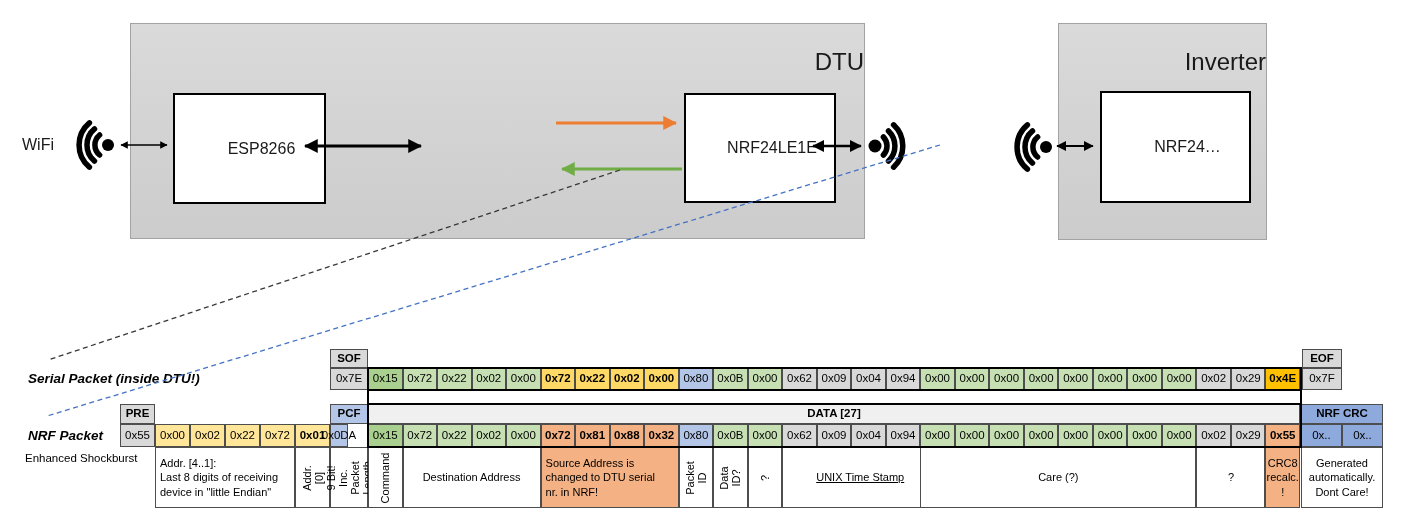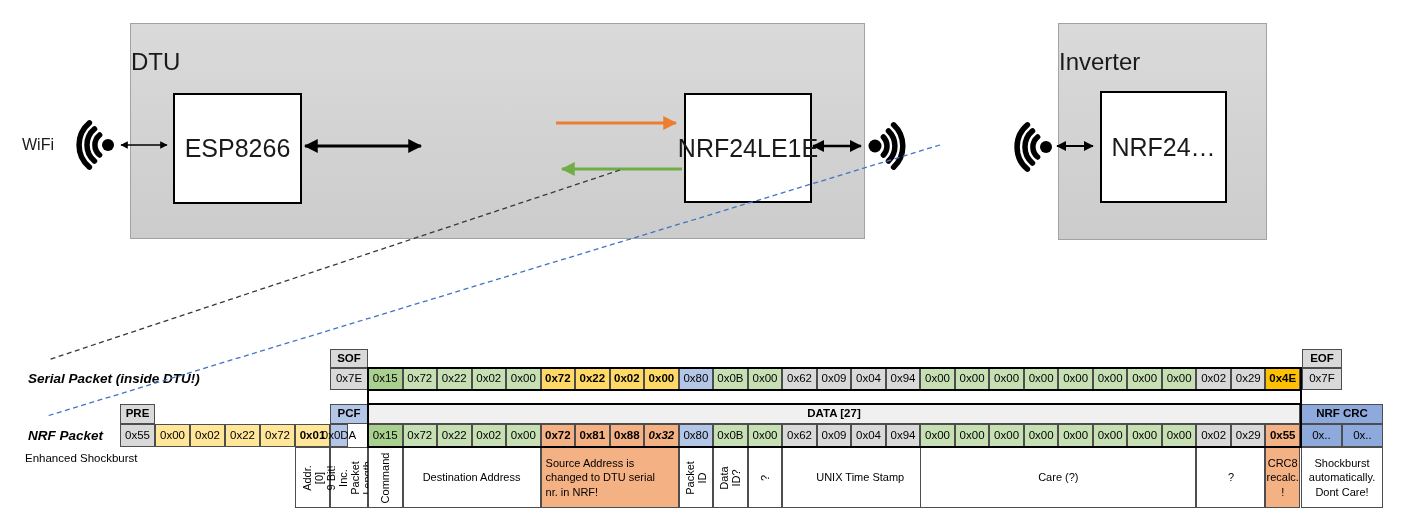--- a/index.html
+++ b/index.html
@@ -1,23 +1,23 @@
 <!DOCTYPE html>
 <html><head>
 <meta charset="utf-8">
 <style>
   html,body{margin:0;padding:0;background:#fff;}
   #stage{position:relative;width:1406px;height:523px;overflow:hidden;background:#fff;
          font-family:"Liberation Sans",sans-serif;color:#000;}
   .gbox{position:absolute;background:linear-gradient(180deg,#dadada,#cccccc);
         border:1px solid #a3a3a3;z-index:1;}
-  .gtitle{position:absolute;left:0;right:0;top:24px;text-align:left;
+  .gtitle{position:absolute;left:0;right:0;top:24px;text-align:right;
           font-size:24px;color:#1a1a1a;}
   .node{position:absolute;background:#fff;border:2px solid #000;z-index:2;
-        display:flex;align-items:center;justify-content:center;font-size:25px;color:#1a1a1a;}
+        display:flex;align-items:center;justify-content:center;font-size:16px;color:#1a1a1a;padding-left:24px;}
   #svg-layer{position:absolute;left:0;top:0;z-index:3;pointer-events:none;}
   .side-label{position:absolute;font-size:16px;color:#1a1a1a;z-index:2;}
   #table-layer{position:absolute;left:0;top:0;width:100%;height:100%;z-index:2;}
   .cell{position:absolute;box-sizing:border-box;border:1px solid #4d4d4d;background:#fff;
         display:flex;align-items:center;justify-content:center;font-size:11.5px;
         line-height:13.5px;text-align:center;overflow:visible;}
   .cell span{white-space:pre-line;}
   .cell.b{font-weight:700;}
   .cell.head{font-weight:700;}
   .cell.al{justify-content:flex-start;text-align:left;padding-left:4px;font-size:11px;}
@@ -239,21 +239,21 @@
       </div>
       <div class="cell b" style="left: 540.593px; top: 424px; width: 34.5185px; height: 23px; background: rgb(244, 177, 131);">
         <span>0x72</span>
       </div>
       <div class="cell b" style="left: 575.111px; top: 424px; width: 34.5185px; height: 23px; background: rgb(244, 177, 131);">
         <span>0x81</span>
       </div>
       <div class="cell b" style="left: 609.63px; top: 424px; width: 34.5185px; height: 23px; background: rgb(244, 177, 131);">
         <span>0x88</span>
       </div>
-      <div class="cell b" style="left: 644.148px; top: 424px; width: 34.5185px; height: 23px; background: rgb(244, 177, 131); font-style: italic;">
+      <div class="cell b" style="left: 644.148px; top: 424px; width: 34.5185px; height: 23px; background: rgb(244, 177, 131);">
         <span>0x32</span>
       </div>
       <div class="cell" style="left: 678.667px; top: 424px; width: 34.5185px; height: 23px; background: rgb(180, 198, 231);">
         <span>0x80</span>
       </div>
       <div class="cell" style="left: 713.185px; top: 424px; width: 34.5185px; height: 23px; background: rgb(198, 224, 180);">
         <span>0x0B</span>
       </div>
       <div class="cell" style="left: 747.704px; top: 424px; width: 34.5185px; height: 23px; background: rgb(198, 224, 180);">
         <span>0x00</span>
@@ -301,20 +301,25 @@
         <span>0x29</span>
       </div>
       <div class="cell b" style="left: 1265.48px; top: 424px; width: 34.5185px; height: 23px; background: rgb(244, 177, 131);">
         <span>0x55</span>
       </div>
       <div class="cell" style="left: 1301px; top: 424px; width: 41px; height: 23px; background: rgb(142, 169, 219);">
         <span>0x..</span>
       </div>
       <div class="cell" style="left: 1342px; top: 424px; width: 41px; height: 23px; background: rgb(142, 169, 219);">
         <span>0x..</span>
+      </div>
+      <div class="cell al annot" style="left: 155px; top: 447px; width: 140px; height: 61px; background: rgb(255, 255, 255);">
+        <span>Addr. [4..1]:
+Last 8 digits of receiving
+device in "little Endian"</span>
       </div>
       <div class="cell rot annot" style="left: 295px; top: 447px; width: 35px; height: 61px; background: rgb(255, 255, 255);">
         <span>Addr.[0]</span>
       </div>
       <div class="cell rot annot" style="left: 330px; top: 447px; width: 38px; height: 61px; background: rgb(255, 255, 255);">
         <span>9 Bit!
 Inc. Packet
 Length</span>
       </div>
       <div class="cell rot annot" style="left: 368px; top: 447px; width: 34.5185px; height: 61px; background: rgb(255, 255, 255);">
@@ -330,36 +335,36 @@
       </div>
       <div class="cell rot annot" style="left: 678.667px; top: 447px; width: 34.5185px; height: 61px; background: rgb(255, 255, 255);">
         <span>Packet ID</span>
       </div>
       <div class="cell rot annot" style="left: 713.185px; top: 447px; width: 34.5185px; height: 61px; background: rgb(255, 255, 255);">
         <span>Data ID?</span>
       </div>
       <div class="cell rot annot" style="left: 747.704px; top: 447px; width: 34.5185px; height: 61px; background: rgb(255, 255, 255);">
         <span>?</span>
       </div>
-      <div class="cell annot" style="left: 782.222px; top: 447px; width: 156px; height: 61px; background: rgb(255, 255, 255);">
+      <div class="cell annot" style="left: 782.222px; top: 447px; width: 156px; height: 61px; background: rgb(255, 255, 255); text-decoration: underline;">
         <span>UNIX Time Stamp</span>
       </div>
       <div class="cell annot" style="left: 920.296px; top: 447px; width: 276.148px; height: 61px; background: rgb(255, 255, 255);">
         <span>Care (?)</span>
       </div>
       <div class="cell annot" style="left: 1196.44px; top: 447px; width: 69.037px; height: 61px; background: rgb(255, 255, 255);">
         <span>?</span>
       </div>
       <div class="cell annot" style="left: 1265.48px; top: 447px; width: 34.5185px; height: 61px; background: rgb(244, 177, 131);">
         <span>CRC8
 recalc.
 !</span>
       </div>
       <div class="cell annot" style="left: 1301px; top: 447px; width: 82px; height: 61px; background: rgb(255, 255, 255);">
-        <span>Shockburst
+        <span>Generated
 automatically.
 Dont Care!</span>
       </div>
     </div>
 
   <div class="outline" style="left:367px;top:367px;width:935px;height:24px"></div>
   <div class="outline" style="left:367px;top:403px;width:935px;height:45px"></div>
   <div class="conn" style="left:367px;top:389px;width:2px;height:16px"></div>
   <div class="conn" style="left:1300px;top:389px;width:2px;height:16px"></div>
 

